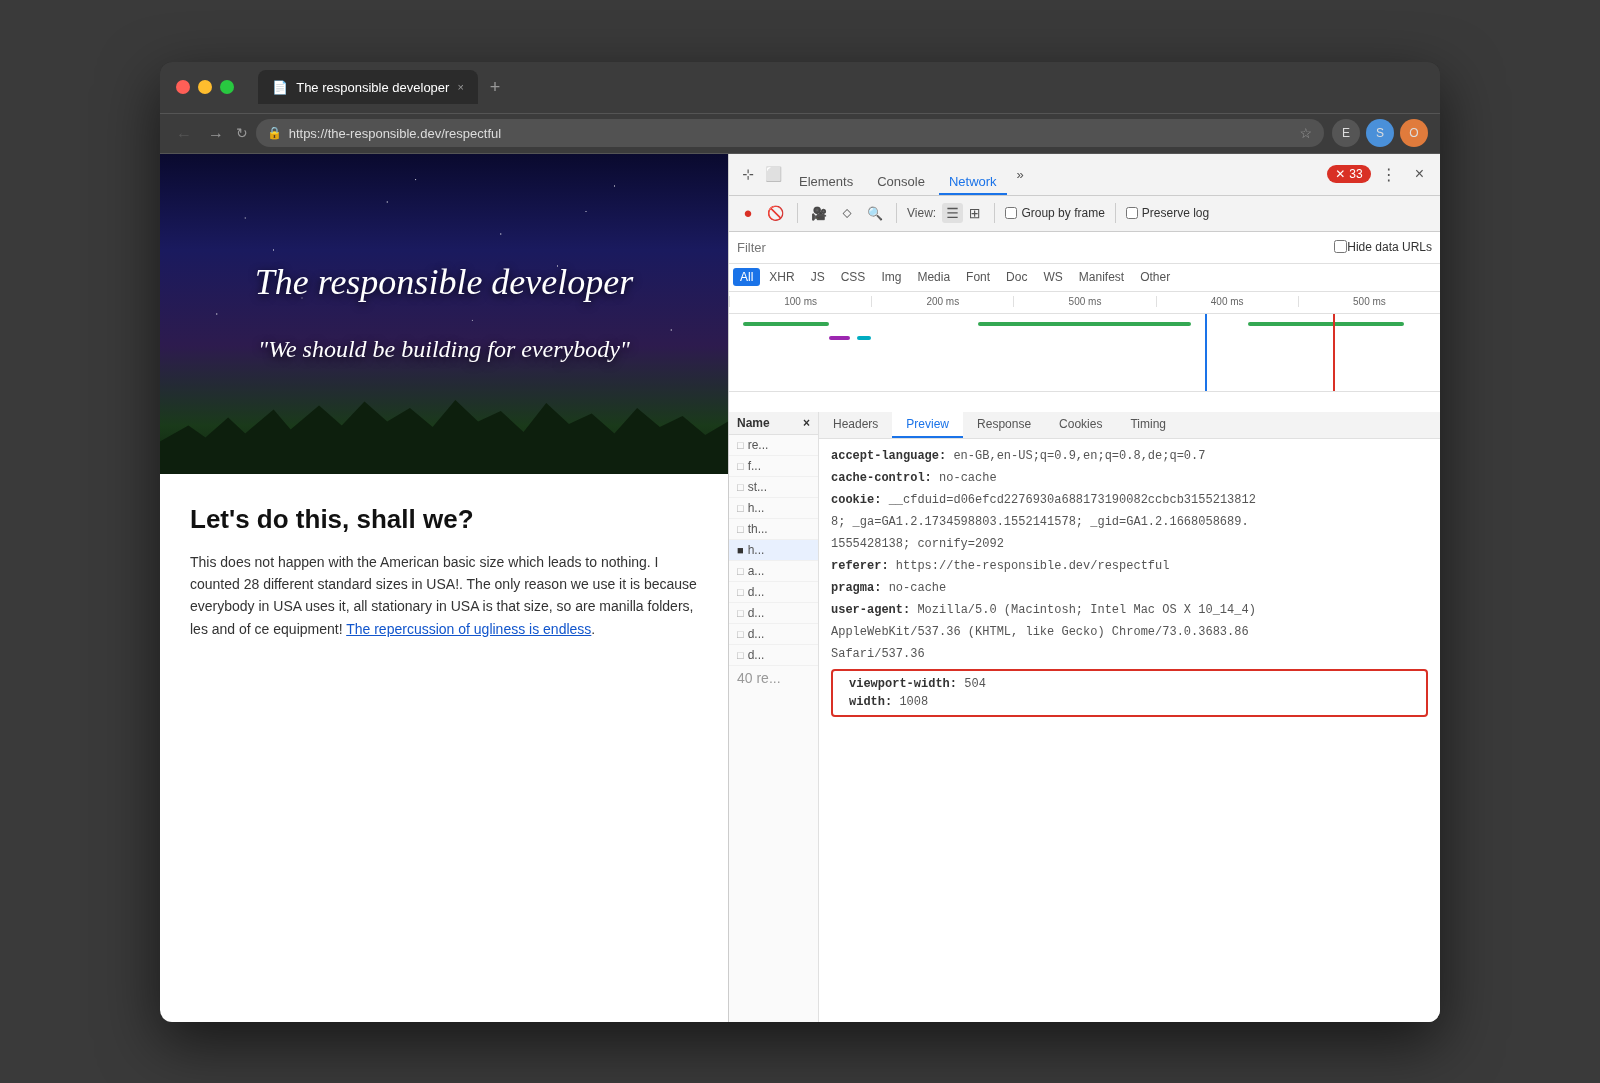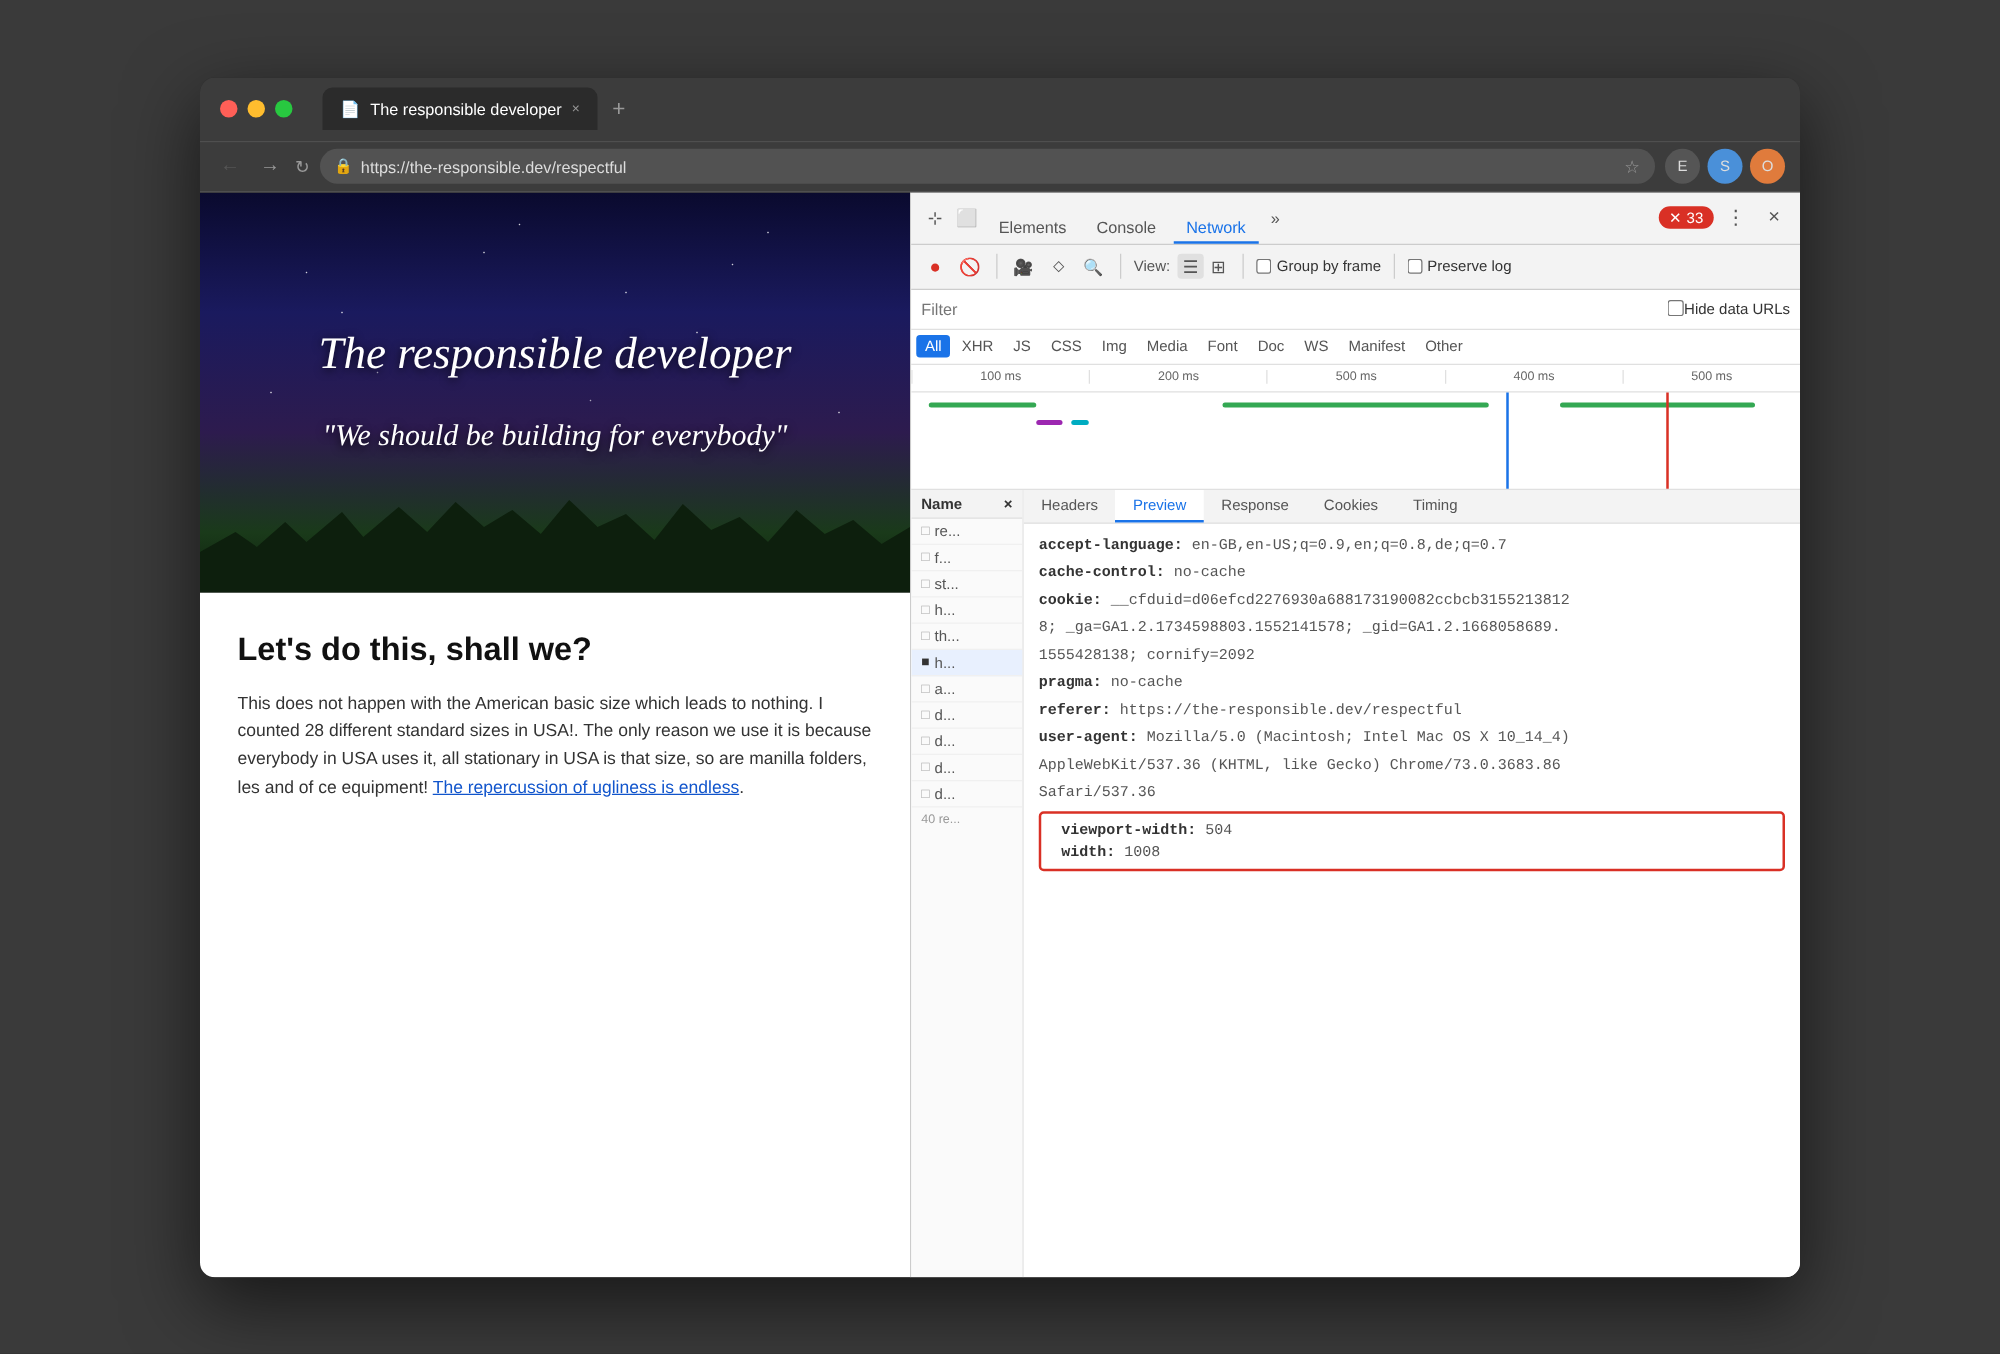--- a/index.html
+++ b/index.html
@@ -321,20 +321,21 @@
     .tl-bar {
       position: absolute;
       height: 4px;
       border-radius: 2px;
     }
     
     .network-main {
       display: flex;
       flex: 1;
       overflow: hidden;
+      margin-top: 20px;
     }
     
     .file-list {
       width: 90px;
       border-right: 1px solid #e0e0e0;
       overflow-y: auto;
       background: #fafafa;
     }
     .file-list-header {
       padding: 4px 8px;
@@ -353,21 +354,21 @@
       color: #555;
       display: flex;
       align-items: center;
       gap: 4px;
       border-bottom: 1px solid #f0f0f0;
       cursor: pointer;
     }
     .file-item.selected { background: #e8f0fe; }
     .file-icon { color: #aaa; font-size: 11px; }
     .file-icon.dark { color: #333; }
-    .file-count { font-size: 10px; color: #999; padding: 4px 8px; }
+    .file-count { font-size: 14px; color: #999; padding: 4px 8px; }
     
     .headers-panel {
       flex: 1;
       overflow-y: auto;
       background: #fff;
     }
     .headers-tabs {
       display: flex;
       border-bottom: 1px solid #e0e0e0;
       background: #f3f3f3;
@@ -643,27 +644,27 @@
               <span class="header-value"> __cfduid=d06efcd2276930a688173190082ccbcb3155213812</span>
             </div>
             <div class="header-row">
               <span class="header-value">8; _ga=GA1.2.1734598803.1552141578; _gid=GA1.2.1668058689.</span>
             </div>
             <div class="header-row">
               <span class="header-value">1555428138; cornify=2092</span>
             </div>
 
             <div class="header-row">
+              <span class="header-key">referer:</span>
+              <span class="header-value"> https://the-responsible.dev/respectful</span>
+            </div>
+
+            <div class="header-row">
               <span class="header-key">pragma:</span>
               <span class="header-value"> no-cache</span>
-            </div>
-
-            <div class="header-row">
-              <span class="header-key">referer:</span>
-              <span class="header-value"> https://the-responsible.dev/respectful</span>
             </div>
 
             <div class="header-row">
               <span class="header-key">user-agent:</span>
               <span class="header-value"> Mozilla/5.0 (Macintosh; Intel Mac OS X 10_14_4)</span>
             </div>
             <div class="header-row">
               <span class="header-value">AppleWebKit/537.36 (KHTML, like Gecko) Chrome/73.0.3683.86</span>
             </div>
             <div class="header-row">

